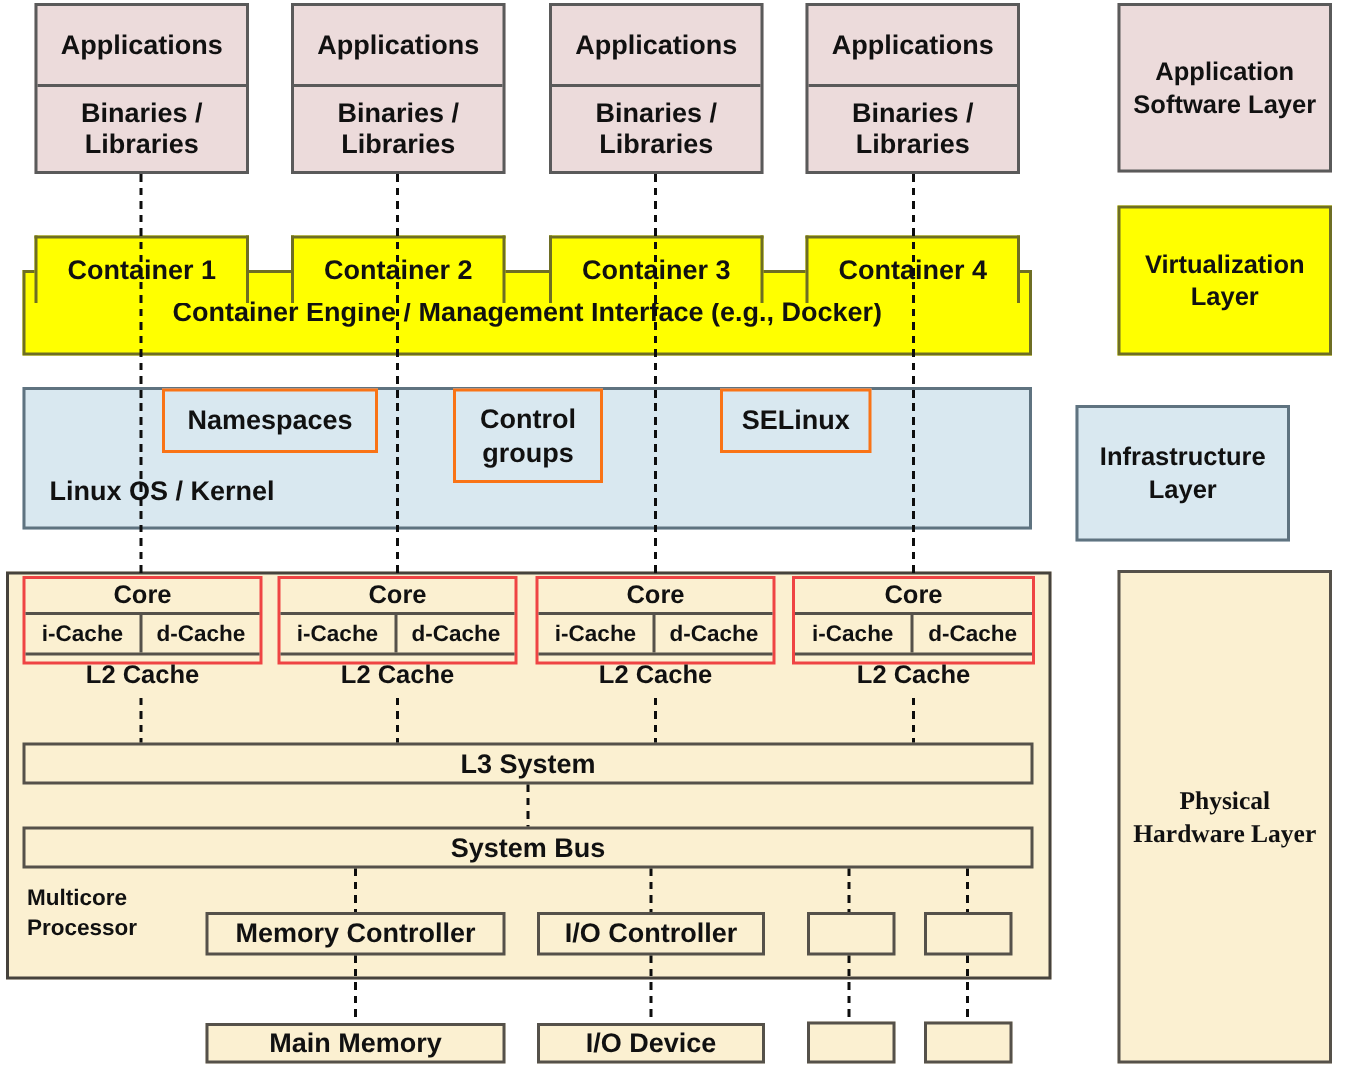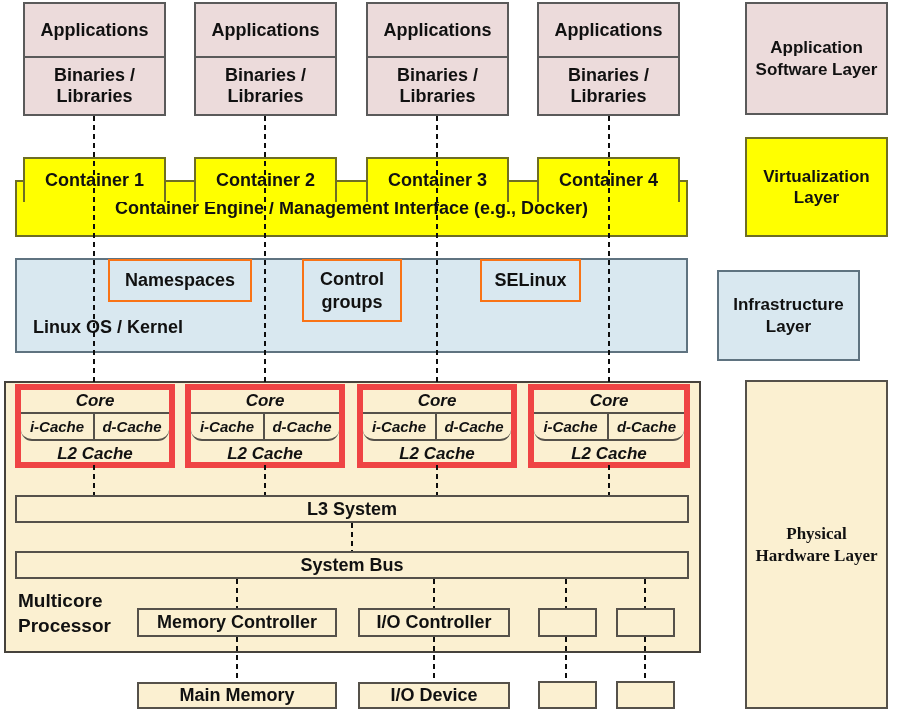--- a/index.html
+++ b/index.html
@@ -15,23 +15,23 @@
   .cream{background:var(--cream);border:2px solid #55514a;}
   .fs18{font-size:18px;}
   .fs17{font-size:17px;}
   .app-stack{position:absolute;box-sizing:border-box;width:143px;top:2px;height:114px;background:var(--pink);border:2px solid #5a5a5a;z-index:2;}
   .app-title{box-sizing:border-box;height:54px;border-bottom:2px solid #5a5a5a;display:flex;align-items:center;justify-content:center;font-size:18px;}
   .app-sub{box-sizing:border-box;height:56px;display:flex;align-items:center;justify-content:center;text-align:center;font-size:18px;line-height:1.15;padding:0 10px;}
   .container-box{position:absolute;box-sizing:border-box;top:137px;width:143px;height:45px;background:var(--yellow);border:2px solid #6e6e24;border-bottom:none;z-index:4;display:flex;align-items:center;justify-content:center;font-size:18px;margin-top:20px;}
   .engine{z-index:3;}
   .kernel{z-index:1;}
   .kernel-inner{z-index:3;background:var(--blue);border:2px solid #f97316;}
-  .core-block{position:absolute;box-sizing:border-box;top:384px;height:84px;background:var(--cream);border:6px solid #ef4444;display:grid;grid-template-rows:24px 27px 26px;z-index:2;font-style:italic;}
+  .core-block{position:absolute;box-sizing:border-box;top:384px;height:59px;background:var(--cream);border:2px solid #ef4444;display:grid;grid-template-rows:24px 27px 26px;z-index:2;}
   .core-row{display:flex;align-items:center;justify-content:center;border-bottom:2px solid #55514a;font-size:17px;}
-  .cache-row{display:grid;grid-template-columns:1fr 1fr;border-bottom:2px solid #55514a;border-radius:11px;}
+  .cache-row{display:grid;grid-template-columns:1fr 1fr;border-bottom:2px solid #55514a;}
   .cache-cell{display:flex;align-items:center;justify-content:center;font-size:15px;}
   .cache-cell.left{border-right:2px solid #55514a;}
   .l2-row{display:flex;align-items:center;justify-content:center;font-size:17px;}
   .dash{position:absolute;width:2px;z-index:6;background:repeating-linear-gradient(to bottom,#0d0d0d 0px,#0d0d0d 5px,transparent 5px,transparent 9px);}
   .free-label{position:absolute;z-index:5;}
 </style>
 </head>
 <body>
 
 <div class="canvas">
@@ -78,21 +78,21 @@
 
   <div class="box yellow engine fs18" style="left:15px;top:180px;width:673px;height:57px;">Container Engine / Management Interface (e.g., Docker)</div>
 
   <div class="box blue kernel" style="left:15px;top:258px;width:673px;height:95px;"></div>
   <div class="free-label fs18" style="left:33px;top:317px;">Linux OS / Kernel</div>
   <div class="box kernel-inner fs18" style="left:108px;top:259px;width:144px;height:43px;">Namespaces</div>
   <div class="box kernel-inner fs18" style="left:480px;top:259px;width:101px;height:43px;">SELinux</div>
   <div class="box kernel-inner fs18" style="left:302px;top:259px;width:100px;height:63px;padding:0 8px;">Control groups</div>
 
   <div class="box cream" style="left:4px;top:381px;width:697px;height:272px;border-color:#46423c;"></div>
-  <div class="free-label" style="left:18px;top:589px;width:130px;font-size:19px;line-height:1.3;">Multicore Processor</div>
+  <div class="free-label" style="left:18px;top:589px;width:130px;font-size:15px;line-height:1.3;">Multicore Processor</div>
 
   <div class="core-block" style="left:15px;width:160px;">
     <div class="core-row">Core</div>
     <div class="cache-row">
       <div class="cache-cell left">i-Cache</div>
       <div class="cache-cell">d-Cache</div>
     </div>
     <div class="l2-row">L2 Cache</div>
   </div>
   <div class="core-block" style="left:185px;width:160px;">

